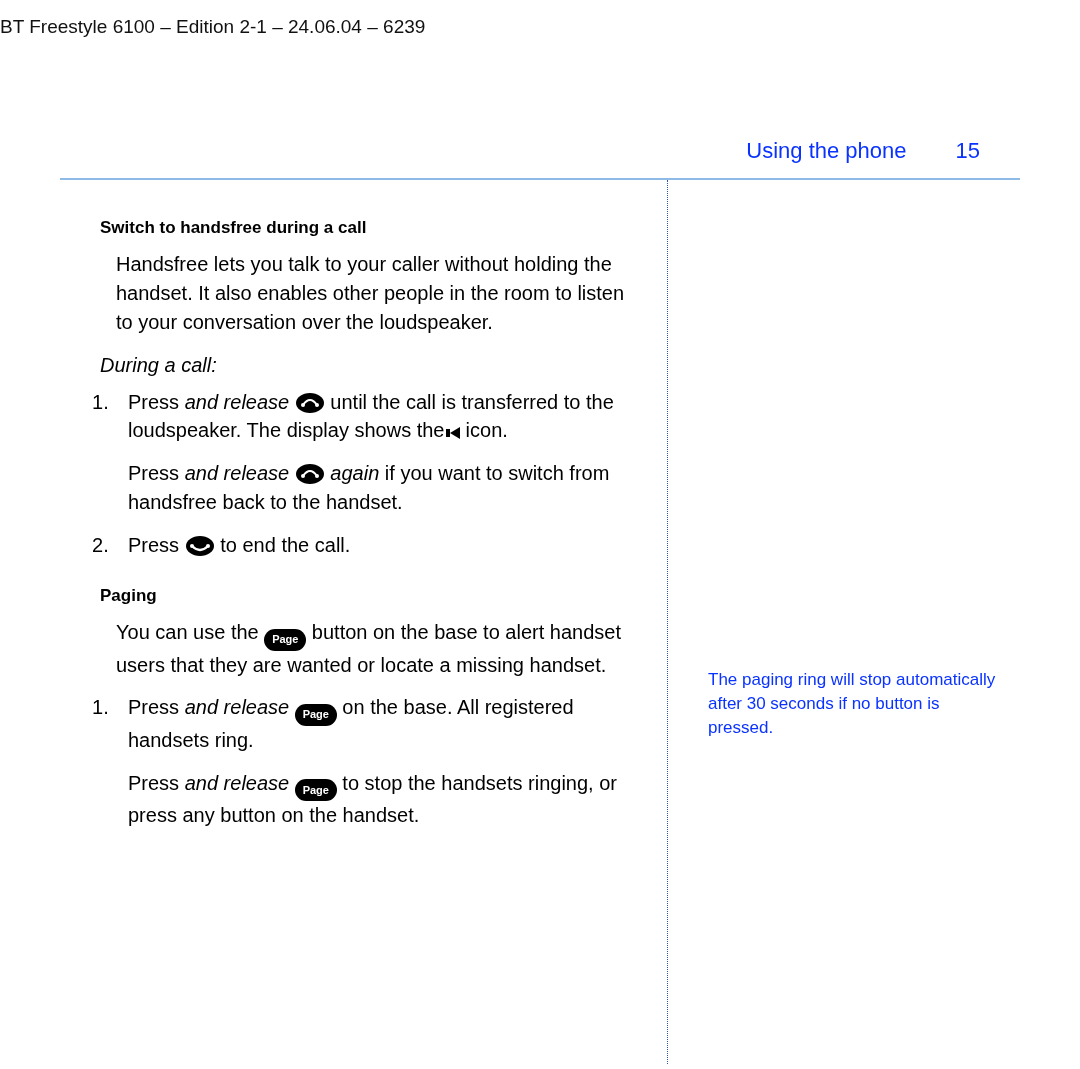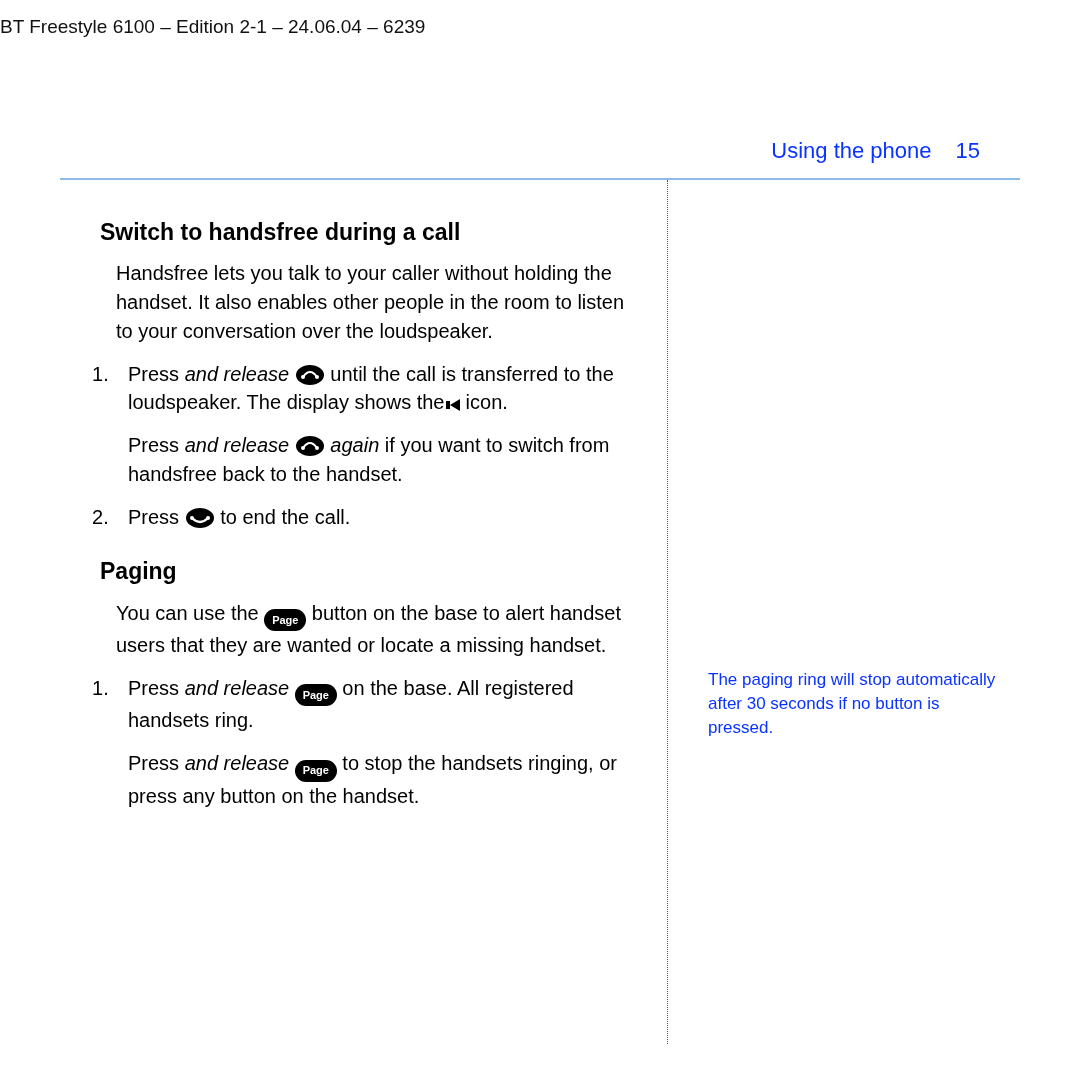--- a/index.html
+++ b/index.html
@@ -17,21 +17,21 @@
     padding-top: 16px;
     color: #111;
   }
   .page-wrap {
     margin: 100px 60px 0 60px;
   }
   .running-head {
     display: flex;
     justify-content: flex-end;
     align-items: baseline;
-    gap: 24px;
+    gap: 49px;
     font-size: 22px;
     color: #0a33ff;
     padding-right: 40px;
     padding-bottom: 14px;
   }
   .running-head .pgnum { min-width: 24px; text-align: left; }
   .rule-row {
     display: flex;
   }
   .rule-main {
@@ -55,21 +55,21 @@
   .col-side {
     flex: 1;
     padding: 36px 24px 0 24px;
     font-size: 17px;
     line-height: 1.4;
     color: #0a33ff;
   }
   .side-spacer { height: 452px; }
   h3 {
     margin: 0 0 10px 0;
-    font-size: 23px;
+    font-size: 17px;
     font-weight: 700;
   }
   p { margin: 0 0 14px 16px; }
   em, .it { font-style: italic; }
   .subhead-italic { font-style: italic; margin: 10px 0 8px 0; }
   ol.steps {
     list-style: none;
     padding: 0;
     margin: 0 0 24px 0;
     counter-reset: step;
@@ -141,20 +141,21 @@
   <div class="rule-row">
     <div class="rule-main"></div>
     <div class="rule-side"></div>
   </div>
 
   <div class="cols">
     <div class="col-main">
 
       <h3>Switch to handsfree during a call</h3>
       <p>Handsfree lets you talk to your caller without holding the handset. It also enables other people in the room to listen to your conversation over the loudspeaker.</p>
+      <p class="subhead-italic">During a call:</p>
 
       <ol class="steps">
         <li>
           <p>
             <span>Press </span><em>and release</em>
             <span class="hand-icon" aria-label="">
               <svg width="30" height="22">
                   <ellipse cx="15" cy="11" rx="14" ry="10" fill="#000"></ellipse>
                   <path d="M8 13 q7 -10 14 0" stroke="#fff" stroke-width="2" fill="none"></path>
                   <circle cx="8" cy="13" r="2" fill="#fff"></circle>

